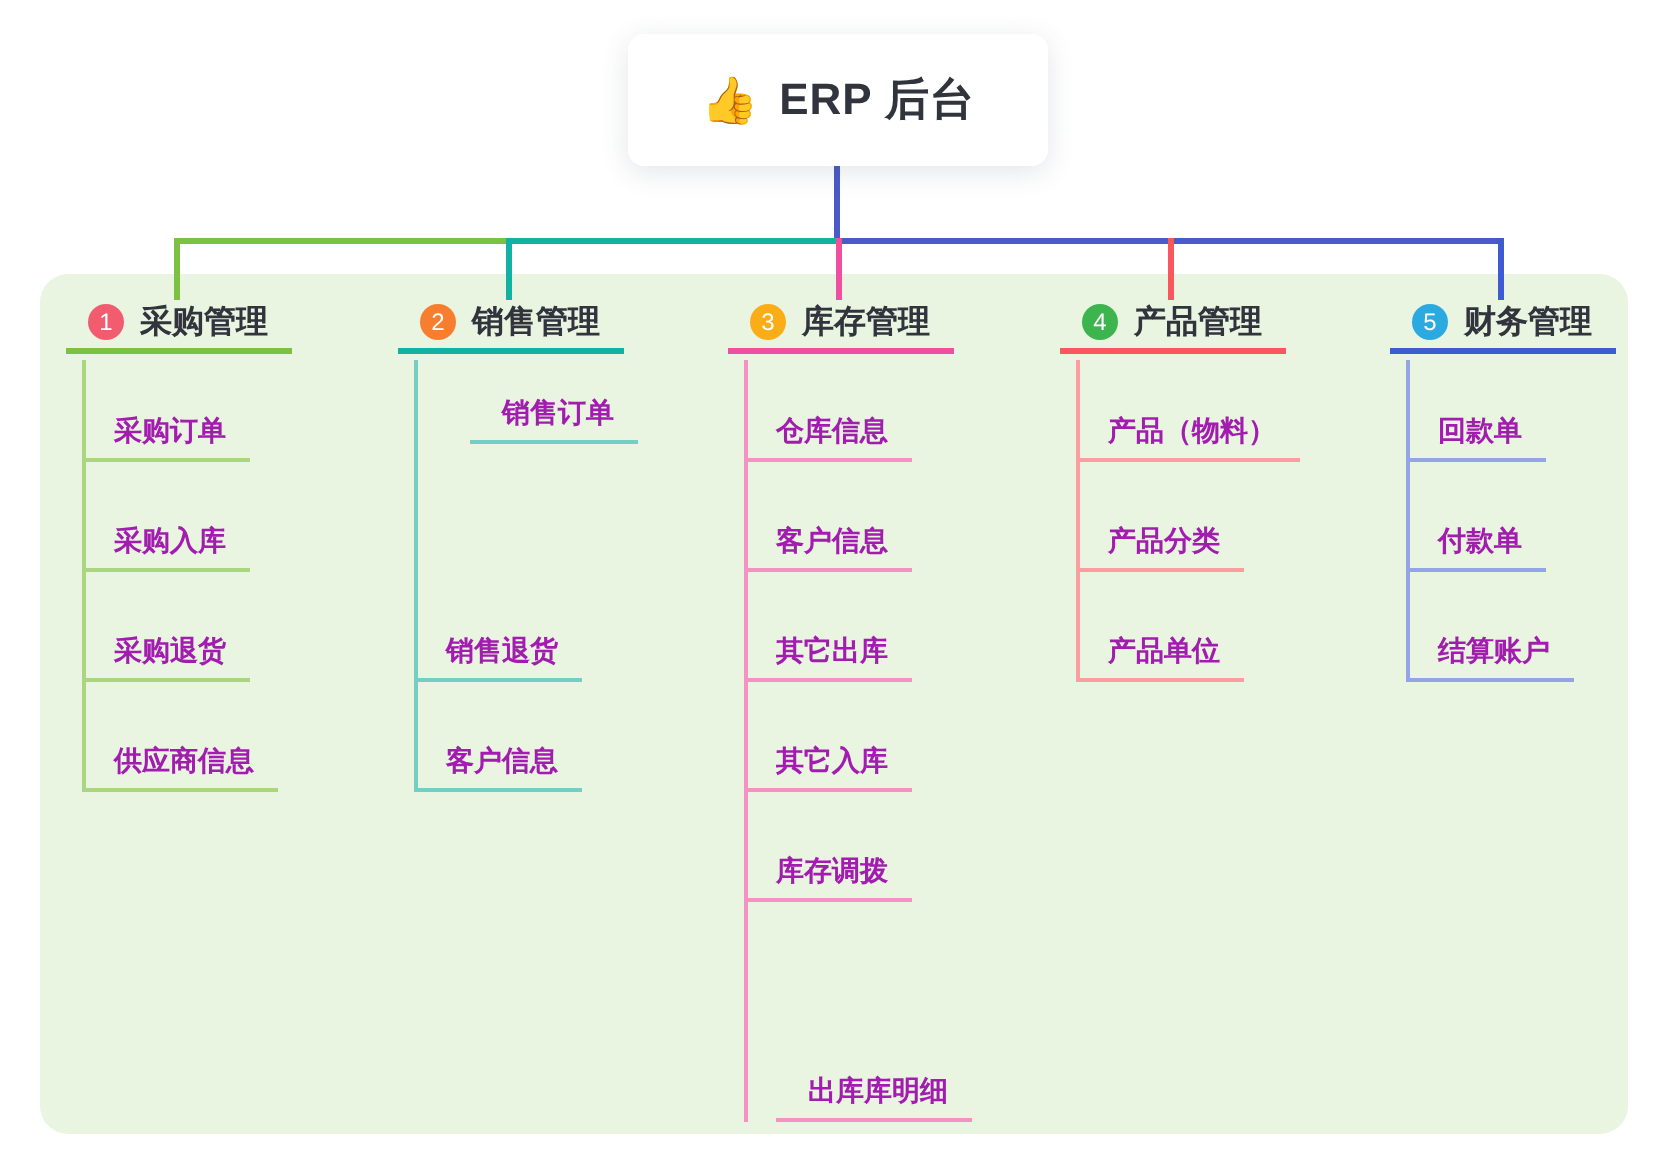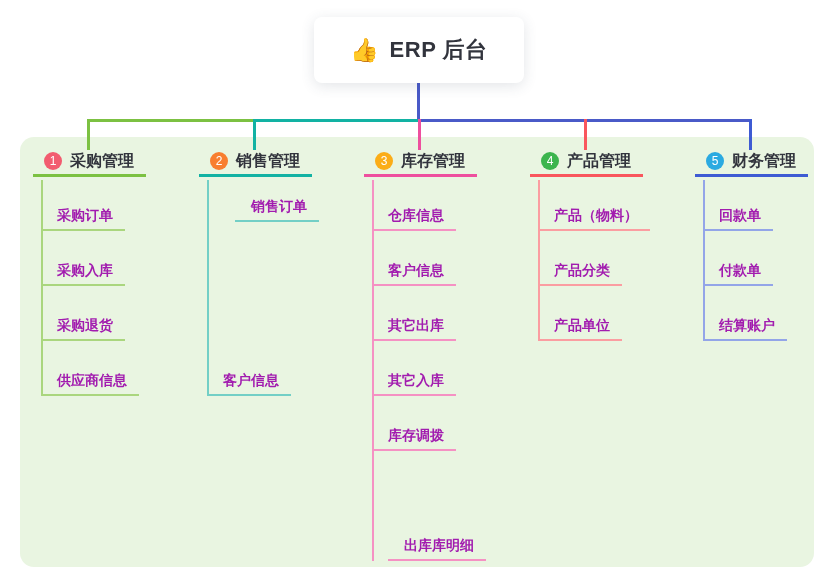--- a/index.html
+++ b/index.html
@@ -62,20 +62,21 @@
     <div class="child-node" style="left: 41px; top: 258px; border-bottom: 2px solid rgb(170, 214, 126);">采购入库</div>
     <div class="child-node" style="left: 41px; top: 313px; border-bottom: 2px solid rgb(170, 214, 126);">采购退货</div>
     <div class="child-node" style="left: 41px; top: 368px; border-bottom: 2px solid rgb(170, 214, 126);">供应商信息</div>
     <div class="cline" style="left: 253px; top: 119px; width: 3px; height: 31px; background: rgb(18, 178, 163);"></div>
     <div class="branch-header" style="left: 199px; top: 148px; width: 113px; border-bottom: 3px solid rgb(18, 178, 163);">
       <span class="badge" style="background: rgb(248, 126, 47);">2</span>
       <span>销售管理</span>
     </div>
     <div class="cline" style="left: 207px; top: 180px; width: 2px; height: 216px; background: rgb(115, 207, 198);"></div>
     <div class="child-node" style="left: 207px; top: 194px; border-bottom: 2px solid rgb(115, 207, 198); margin-left: 28px;">销售订单</div>
+    <div class="child-node" style="left: 207px; top: 313px; border-bottom: 2px solid rgb(115, 207, 198);">销售退货</div>
     <div class="child-node" style="left: 207px; top: 368px; border-bottom: 2px solid rgb(115, 207, 198);">客户信息</div>
     <div class="cline" style="left: 418px; top: 119px; width: 3px; height: 31px; background: rgb(238, 79, 158);"></div>
     <div class="branch-header" style="left: 364px; top: 148px; width: 113px; border-bottom: 3px solid rgb(238, 79, 158);">
       <span class="badge" style="background: rgb(251, 173, 23);">3</span>
       <span>库存管理</span>
     </div>
     <div class="cline" style="left: 372px; top: 180px; width: 2px; height: 381px; background: rgb(245, 145, 195);"></div>
     <div class="child-node" style="left: 372px; top: 203px; border-bottom: 2px solid rgb(245, 145, 195);">仓库信息</div>
     <div class="child-node" style="left: 372px; top: 258px; border-bottom: 2px solid rgb(245, 145, 195);">客户信息</div>
     <div class="child-node" style="left: 372px; top: 313px; border-bottom: 2px solid rgb(245, 145, 195);">其它出库</div>

